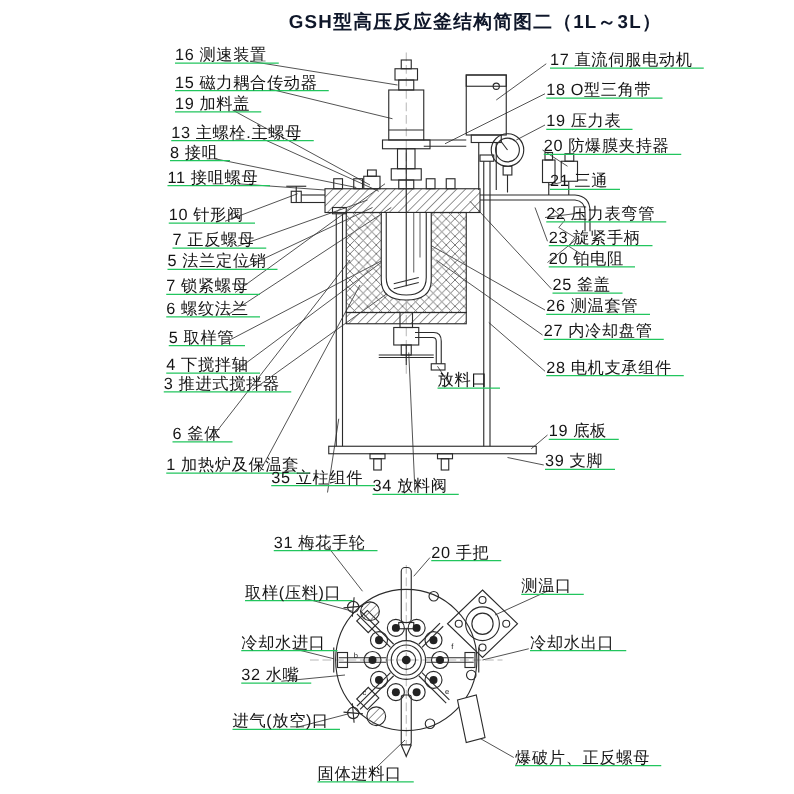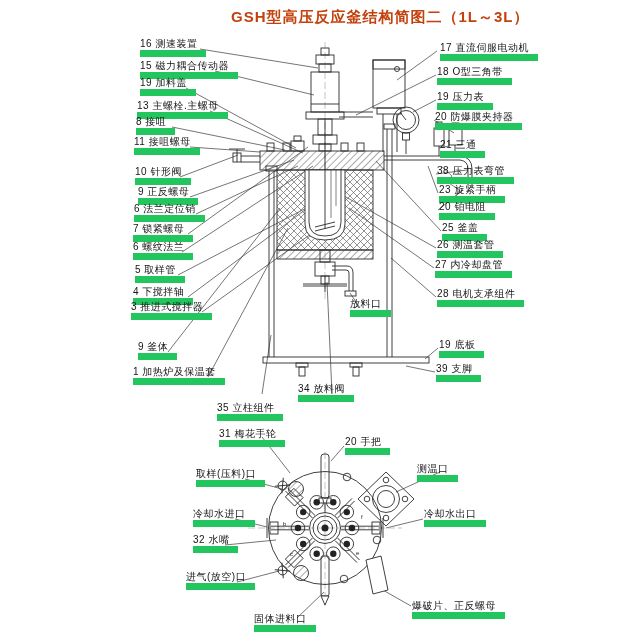--- a/index.html
+++ b/index.html
@@ -3,26 +3,26 @@
 <meta charset="utf-8">
 <style>
   html,body{margin:0;padding:0;}
   body{
     width:635px;height:635px;position:relative;background:#ffffff;
     font-family:"Liberation Sans","DejaVu Sans",sans-serif;
     overflow:hidden;color:#111;
   }
   .title{
     position:absolute;left:231px;top:8px;
-    font-size:15px;font-weight:bold;letter-spacing:1px;color:#c2410c;
+    font-size:15px;font-weight:bold;letter-spacing:1px;color:#0f172a;
     white-space:nowrap;
   }
   .lbl{
-    position:absolute;font-size:10px;line-height:11px;color:#151515;
-    border-bottom:7px solid #22c55e;padding:0 9px 1px 0;white-space:nowrap;
+    position:absolute;font-size:13px;line-height:11px;color:#151515;
+    border-bottom:1px solid #22c55e;padding:0 9px 1px 0;white-space:nowrap;
     letter-spacing:0.5px;
   }
   svg{position:absolute;left:0;top:0;}
   .leader line{stroke:#3a3a3a;stroke-width:0.7;}
   .draw{stroke:#2b2b2b;fill:none;stroke-width:0.9;}
   .thin{stroke-width:0.6;}
   .cl{stroke:#8a8a8a;stroke-width:0.5;stroke-dasharray:7,3;}
   .dark{fill:#222;stroke:none;}
   .portletter{font-size:6px;fill:#222;stroke:none;font-family:"Liberation Sans",sans-serif;}
 </style>
@@ -314,46 +314,46 @@
 
 <div class="title">GSH型高压反应釜结构简图二（1L～3L）</div>
 
 <div class="lbl" style="left:140px;top:38px">16 测速装置</div>
 <div class="lbl" style="left:140px;top:60px">15 磁力耦合传动器</div>
 <div class="lbl" style="left:140px;top:77px">19 加料盖</div>
 <div class="lbl" style="left:137px;top:100px">13 主螺栓.主螺母</div>
 <div class="lbl" style="left:136px;top:116px">8 接咀</div>
 <div class="lbl" style="left:134px;top:136px">11 接咀螺母</div>
 <div class="lbl" style="left:135px;top:166px">10 针形阀</div>
-<div class="lbl" style="left:138px;top:186px">9 正反螺母</div>
-<div class="lbl" style="left:134px;top:203px">6 法兰定位销</div>
+<div class="lbl" style="left:138px;top:186px">7 正反螺母</div>
+<div class="lbl" style="left:134px;top:203px">5 法兰定位销</div>
 <div class="lbl" style="left:133px;top:223px">7 锁紧螺母</div>
 <div class="lbl" style="left:133px;top:241px">6 螺纹法兰</div>
 <div class="lbl" style="left:135px;top:264px">5 取样管</div>
 <div class="lbl" style="left:133px;top:286px">4 下搅拌轴</div>
 <div class="lbl" style="left:131px;top:301px">3 推进式搅拌器</div>
-<div class="lbl" style="left:138px;top:341px">9 釜体</div>
+<div class="lbl" style="left:138px;top:341px">6 釜体</div>
 <div class="lbl" style="left:133px;top:366px">1 加热炉及保温套</div>
 
 <div class="lbl" style="left:440px;top:42px">17 直流伺服电动机</div>
 <div class="lbl" style="left:437px;top:66px">18 O型三角带</div>
 <div class="lbl" style="left:437px;top:91px">19 压力表</div>
 <div class="lbl" style="left:435px;top:111px">20 防爆膜夹持器</div>
 <div class="lbl" style="left:440px;top:139px">21 三通</div>
-<div class="lbl" style="left:437px;top:165px">38 压力表弯管</div>
+<div class="lbl" style="left:437px;top:165px">22 压力表弯管</div>
 <div class="lbl" style="left:439px;top:184px">23 旋紧手柄</div>
 <div class="lbl" style="left:439px;top:201px">20 铂电阻</div>
 <div class="lbl" style="left:442px;top:222px">25 釜盖</div>
 <div class="lbl" style="left:437px;top:239px">26 测温套管</div>
 <div class="lbl" style="left:435px;top:259px">27 内冷却盘管</div>
 <div class="lbl" style="left:437px;top:288px">28 电机支承组件</div>
 <div class="lbl" style="left:439px;top:339px">19 底板</div>
 <div class="lbl" style="left:436px;top:363px">39 支脚</div>
 
-<div class="lbl" style="left:217px;top:402px">35 立柱组件</div>
+<div class="lbl" style="left:217px;top:376px">35 立柱组件</div>
 <div class="lbl" style="left:298px;top:383px">34 放料阀</div>
 <div class="lbl" style="left:350px;top:298px">放料口</div>
 
 <div class="lbl" style="left:219px;top:428px">31 梅花手轮</div>
 <div class="lbl" style="left:345px;top:436px">20 手把</div>
 <div class="lbl" style="left:196px;top:468px">取样(压料)口</div>
 <div class="lbl" style="left:417px;top:463px">测温口</div>
 <div class="lbl" style="left:193px;top:508px">冷却水进口</div>
 <div class="lbl" style="left:424px;top:508px">冷却水出口</div>
 <div class="lbl" style="left:193px;top:534px">32 水嘴</div>

